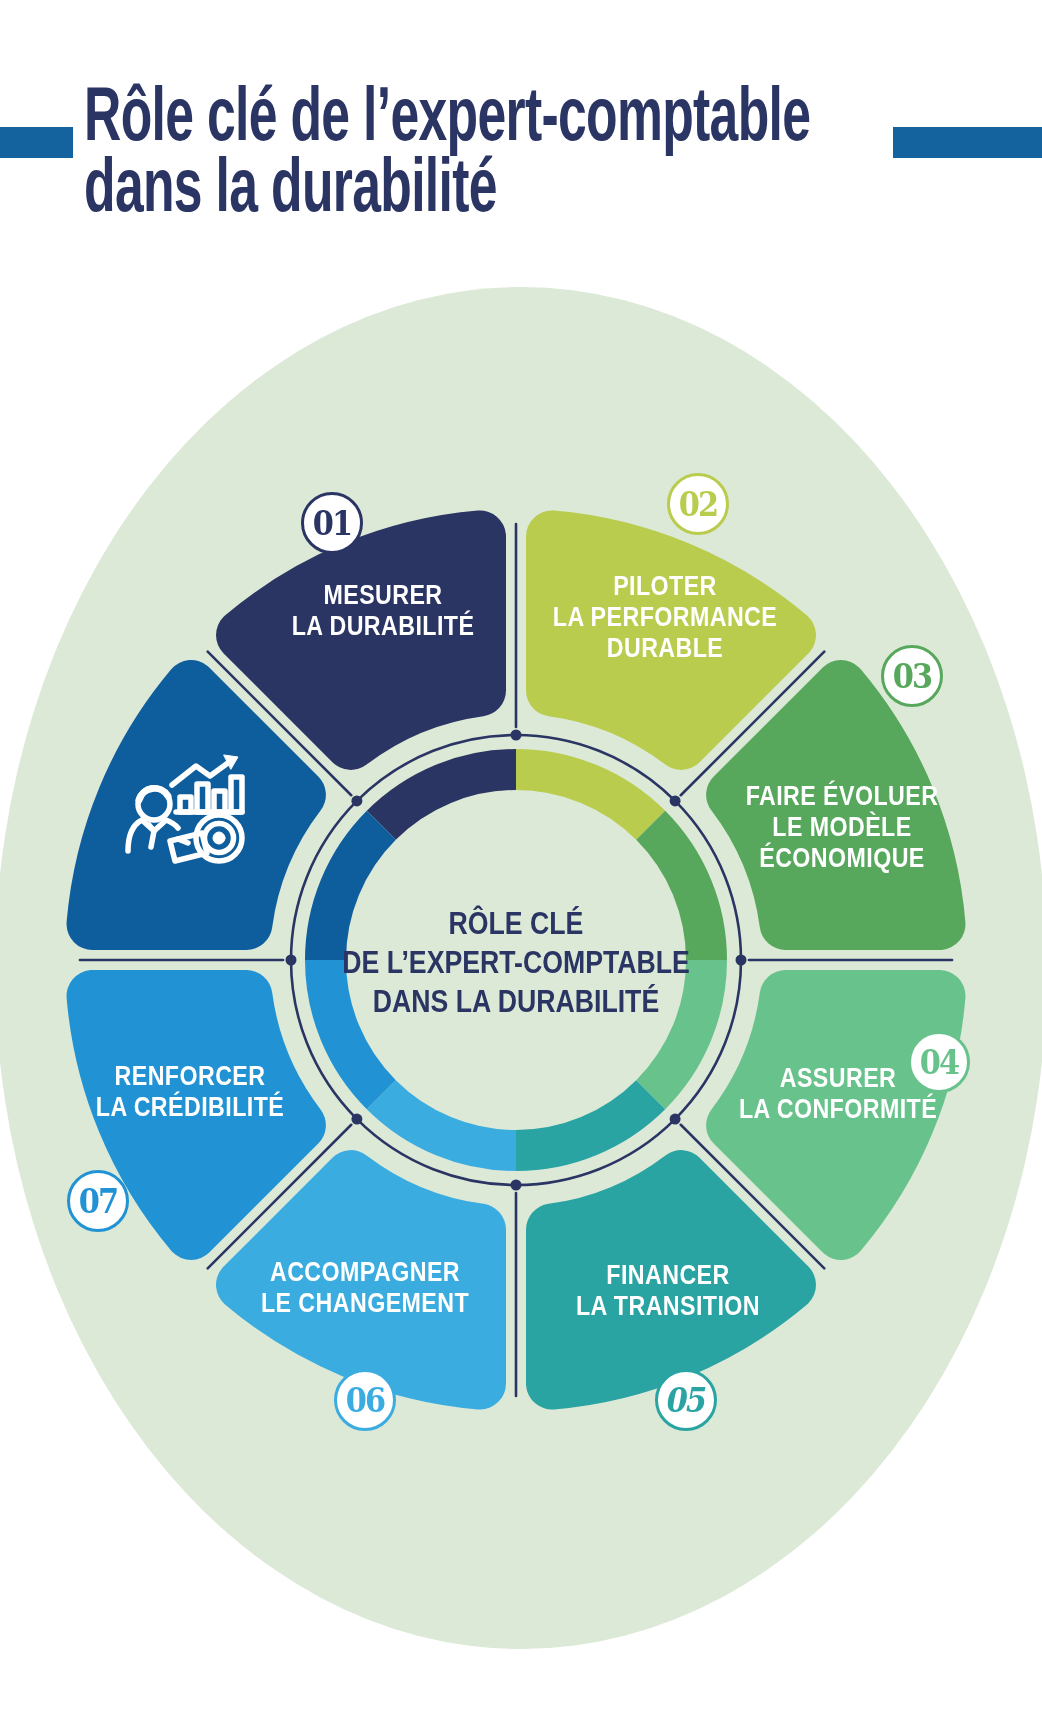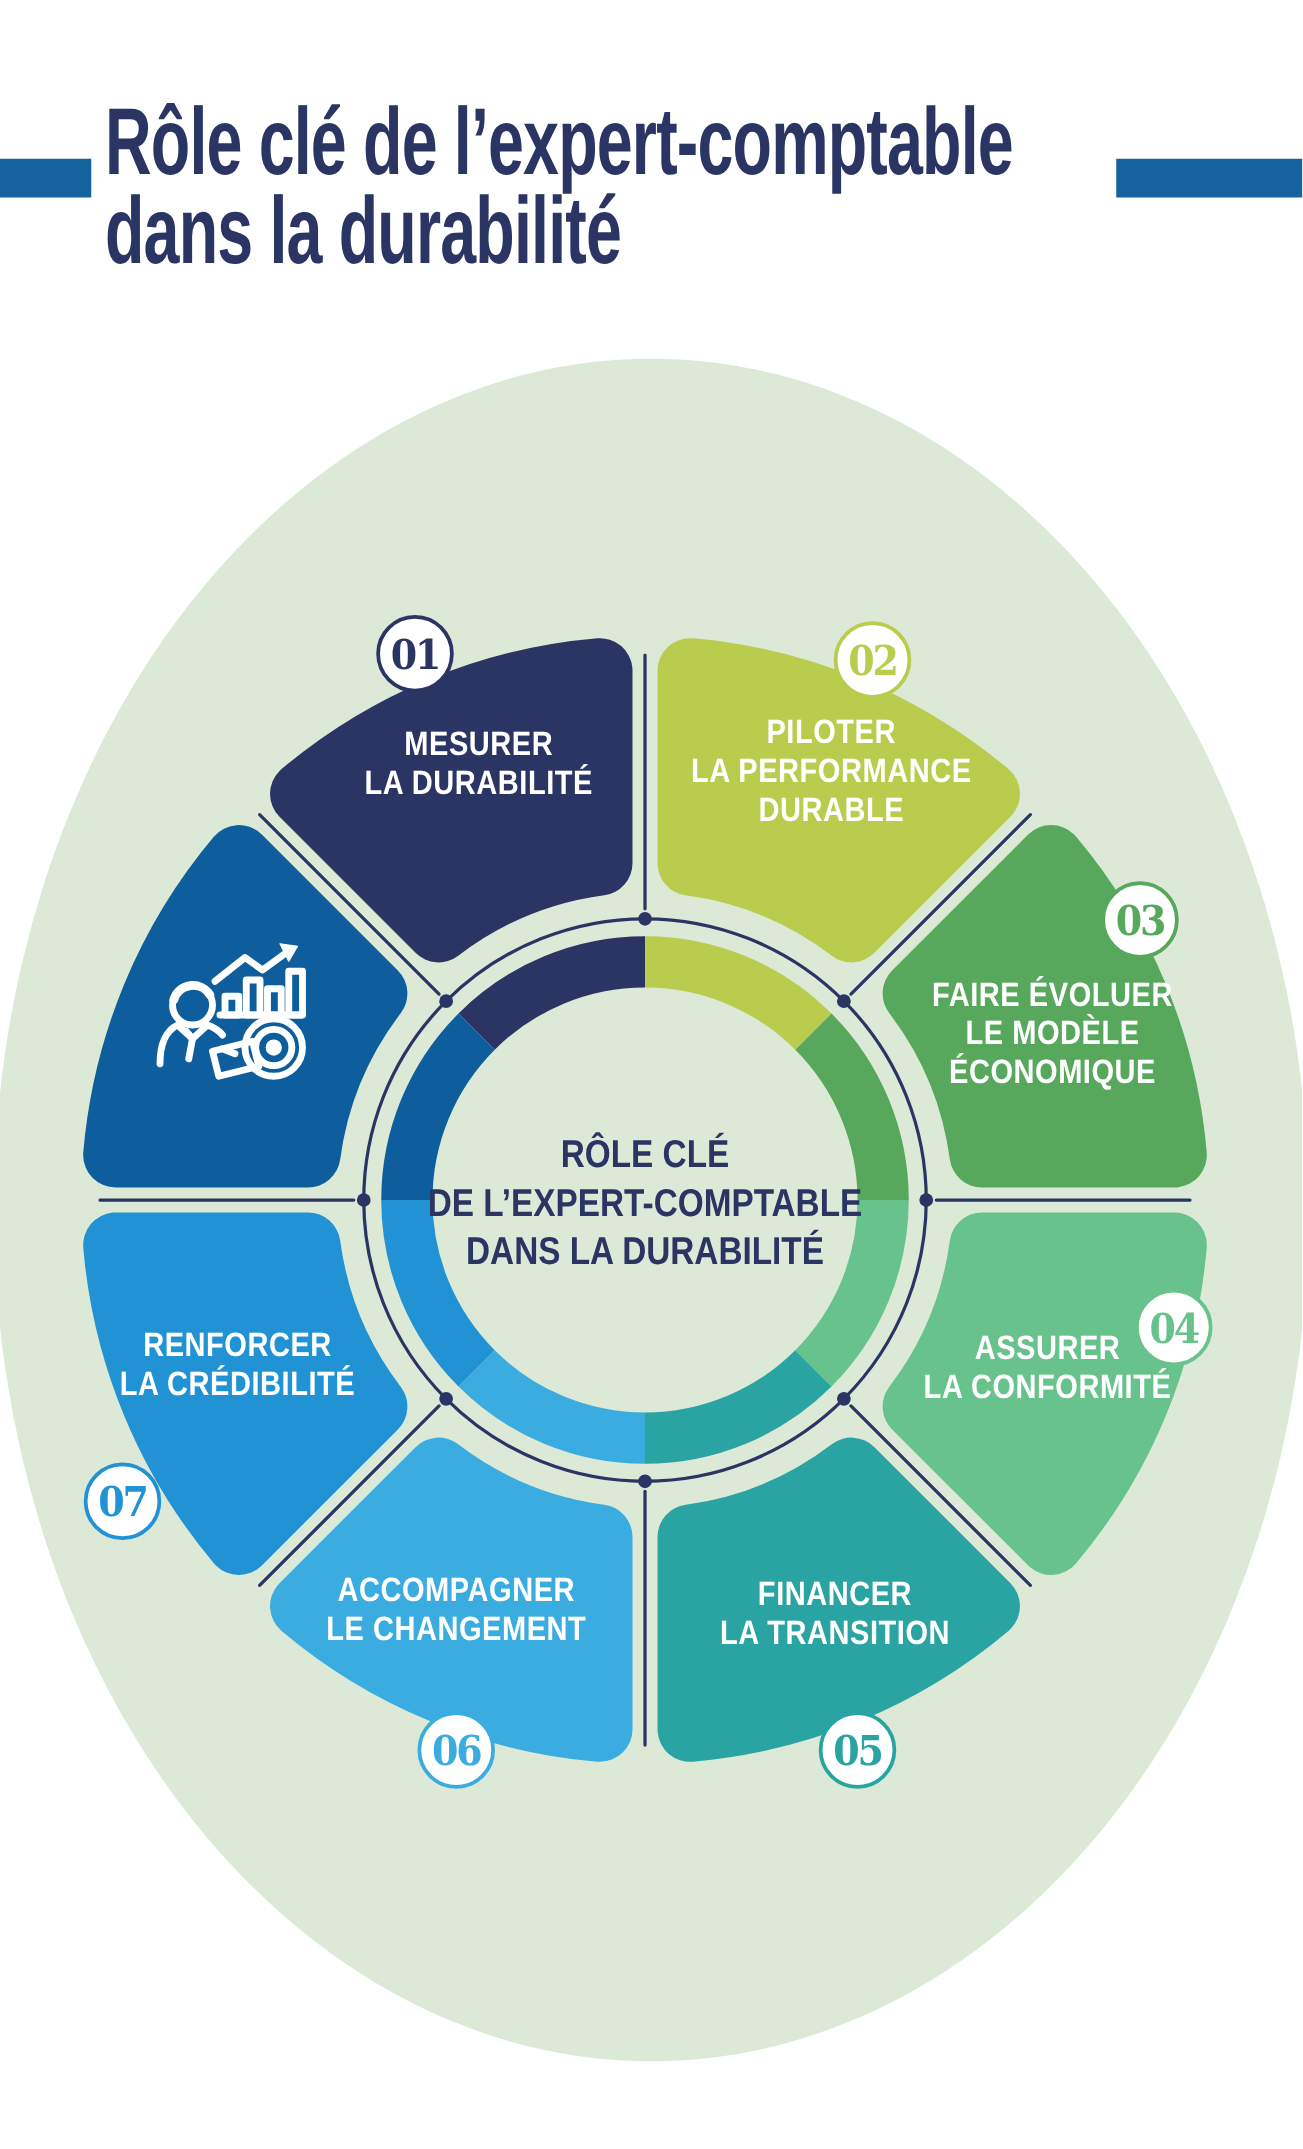--- a/index.html
+++ b/index.html
@@ -106,43 +106,43 @@
       <div>LA DURABILITÉ</div>
     </div>
     <div class="badge" style="left: 332px; top: 523px; border: 3px solid rgb(43, 53, 100); align-items: center;">
       <span class="badge-num" style="color: rgb(43, 53, 100);">01</span>
     </div>
     <div class="seg-label" style="left: 665px; top: 617px;">
       <div>PILOTER</div>
       <div>LA PERFORMANCE</div>
       <div>DURABLE</div>
     </div>
-    <div class="badge" style="left: 698px; top: 528px; border: 3px solid rgb(185, 204, 78);">
+    <div class="badge" style="left: 698px; top: 504px; border: 3px solid rgb(185, 204, 78);">
       <span class="badge-num" style="color: rgb(185, 204, 78);">02</span>
     </div>
     <div class="seg-label" style="left: 842px; top: 827px;">
       <div>FAIRE ÉVOLUER</div>
       <div>LE MODÈLE</div>
       <div>ÉCONOMIQUE</div>
     </div>
-    <div class="badge" style="left: 912px; top: 736px; border: 3px solid rgb(87, 168, 92);">
+    <div class="badge" style="left: 912px; top: 676px; border: 3px solid rgb(87, 168, 92);">
       <span class="badge-num" style="color: rgb(87, 168, 92);">03</span>
     </div>
     <div class="seg-label" style="left: 838px; top: 1094px;">
       <div>ASSURER</div>
       <div>LA CONFORMITÉ</div>
     </div>
     <div class="badge" style="left: 939px; top: 1062px; border: 3px solid rgb(104, 194, 140);">
       <span class="badge-num" style="color: rgb(104, 194, 140);">04</span>
     </div>
     <div class="seg-label" style="left: 668px; top: 1291px;">
       <div>FINANCER</div>
       <div>LA TRANSITION</div>
     </div>
-    <div class="badge" style="left: 686px; top: 1400px; border: 3px solid rgb(42, 163, 163);">
+    <div class="badge" style="left: 686px; top: 1400px; border: 3px solid rgb(42, 163, 163); font-style: italic;">
       <span class="badge-num" style="color: rgb(42, 163, 163);">05</span>
     </div>
     <div class="seg-label" style="left: 365px; top: 1288px;">
       <div>ACCOMPAGNER</div>
       <div>LE CHANGEMENT</div>
     </div>
     <div class="badge" style="left: 365px; top: 1400px; border: 3px solid rgb(59, 172, 224); text-align: center;">
       <span class="badge-num" style="color: rgb(59, 172, 224);">06</span>
     </div>
     <div class="seg-label" style="left: 190px; top: 1092px;">

